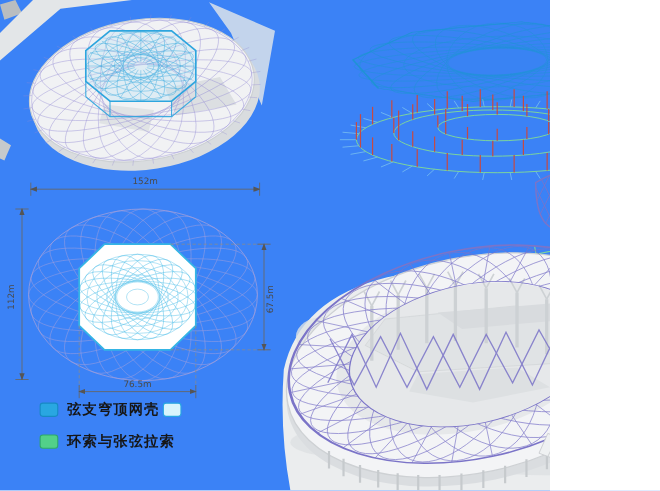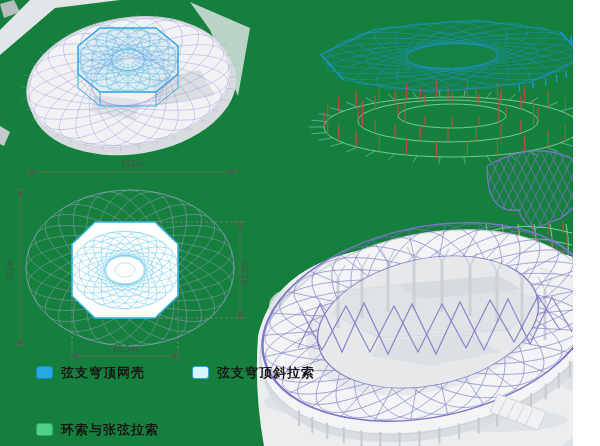--- a/index.html
+++ b/index.html
@@ -1,23 +1,23 @@
 <!DOCTYPE html>
 <html><head>
 <meta charset="utf-8">
 <style>
   html,body{margin:0;padding:0;background:#fff;}
-  .stage{position:relative;width:573px;height:446px;background:#15803d;overflow:hidden;
+  .stage{position:relative;width:500px;height:446px;background:#3b82f6;overflow:hidden;
          font-family:"DejaVu Sans",sans-serif;}
   .stage svg{position:absolute;left:0;top:0;}
   svg text{font-family:"DejaVu Sans",sans-serif;fill:#444;}
   .dim-text{font-size:8px;fill:#4a4a4a;}
   .legend{position:absolute;left:36px;top:366px;display:grid;
           grid-template-columns:112px auto;row-gap:16px;column-gap:0;
-          font-size:13px;font-weight:600;color:#161616;letter-spacing:1px;gap:44px;}
+          font-size:13px;font-weight:600;color:#161616;letter-spacing:1px;}
   .legend-item{display:flex;align-items:center;gap:8px;white-space:nowrap;line-height:1;}
   .swatch{width:15px;height:11px;border-radius:3px;border:1px solid #888;display:inline-block;flex:0 0 auto;}
 </style>
 </head>
 <body>
 
 <div class="stage">
 <svg width="600" height="446" viewBox="0 0 600 446">
   <defs>
     <marker id="arr" viewBox="0 0 8 8" refX="7" refY="4" markerWidth="8" markerHeight="8" orient="auto-start-reverse">
@@ -590,20 +590,19 @@
   </g>
 </svg>
 
 <div class="legend">
   <div class="legend-item">
     <span class="swatch" style="background: rgb(41, 167, 225); border-color: rgb(22, 139, 196);"></span>
     <span>弦支穹顶网壳</span>
   </div>
   <div class="legend-item">
     <span class="swatch" style="background: rgb(216, 244, 252); border-color: rgb(41, 167, 225);"></span>
-    <span>弦支穹顶斜拉索</span>
   </div>
   <div class="legend-item">
     <span class="swatch" style="background: rgb(82, 208, 137); border-color: rgb(47, 169, 104);"></span>
     <span>环索与张弦拉索</span>
   </div>
 </div>
 </div>
 
 </body></html>

